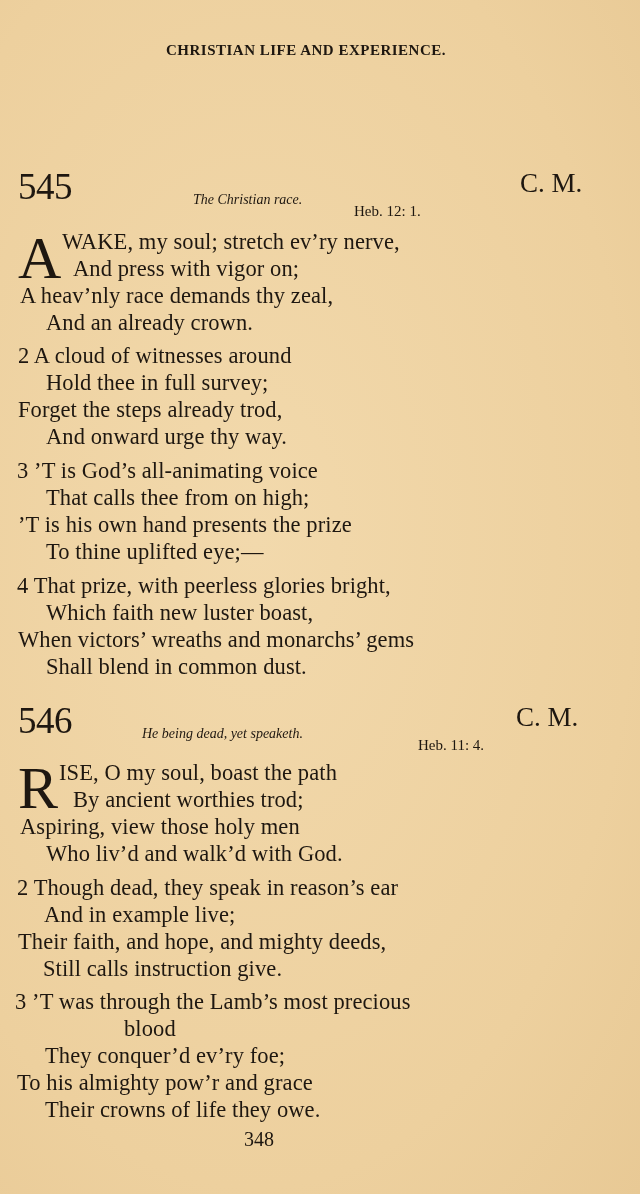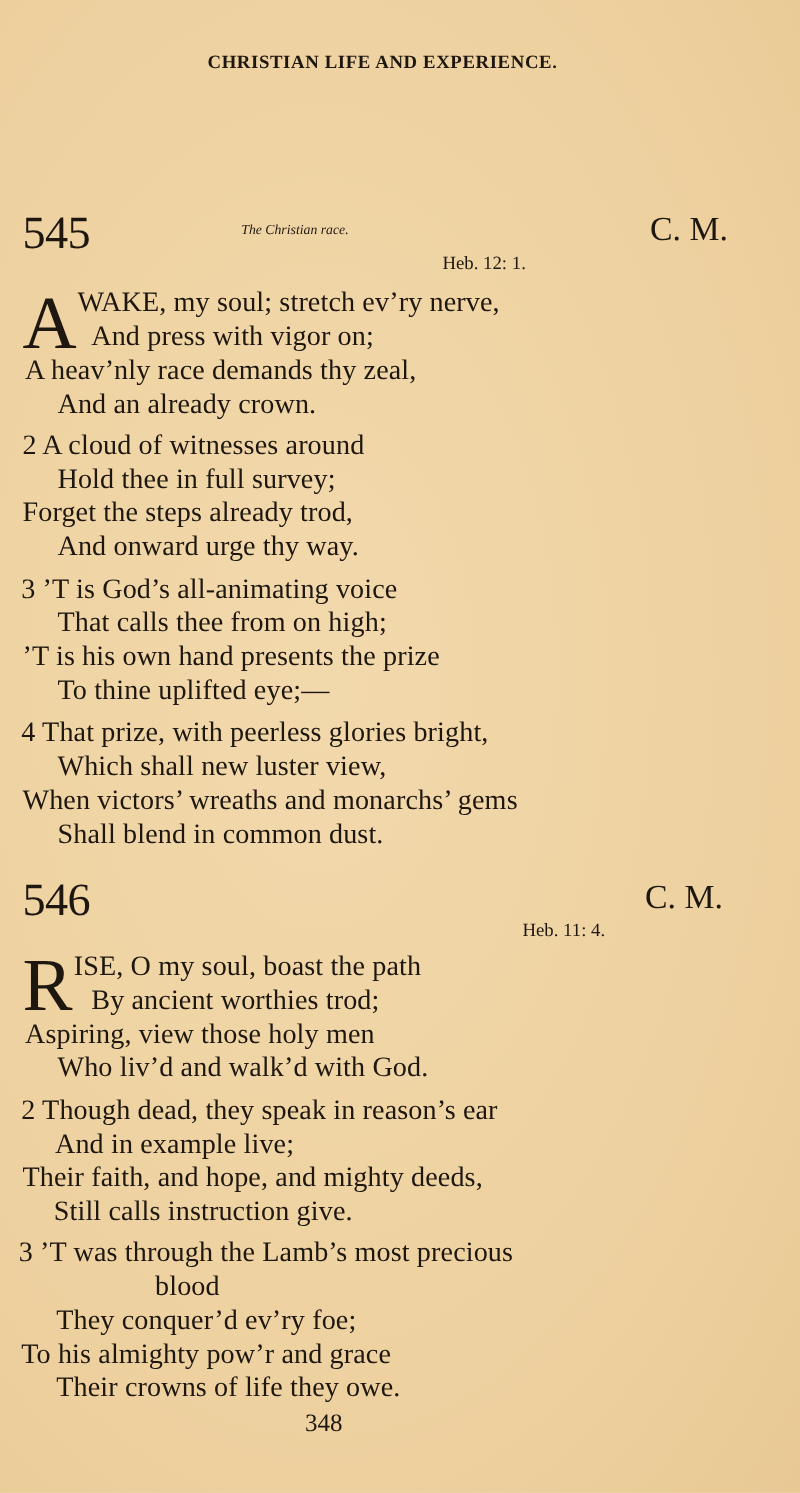--- a/index.html
+++ b/index.html
@@ -49,23 +49,23 @@
       position: absolute;
       left: 18px;
       top: 0;
       font-size: 37px;
       font-family: "Liberation Serif", serif;
       line-height: 1;
       letter-spacing: -0.5px;
     }
     .hymn-subtitle {
       position: absolute;
-      top: 10px;
+      top: 24px;
       font-style: italic;
-      font-size: 11px;
+      font-size: 14px;
       font-family: "Liberation Serif", serif;
     }
     .hymn-meter {
       position: absolute;
       top: 2px;
       font-size: 27px;
       font-family: "Liberation Serif", serif;
       line-height: 1;
     }
     .hymn-ref {
@@ -133,27 +133,28 @@
 
   <div class="stanza">
     <div class="line" style="left:17px;top:457px;">3 ’T is God’s all-animating voice</div>
     <div class="line" style="left:46px;top:484px;">That calls thee from on high;</div>
     <div class="line" style="left:18px;top:511px;">’T is his own hand presents the prize</div>
     <div class="line" style="left:46px;top:538px;">To thine uplifted eye;—</div>
   </div>
 
   <div class="stanza">
     <div class="line" style="left:17px;top:572px;">4 That prize, with peerless glories bright,</div>
-    <div class="line" style="left:46px;top:599px;">Which shall new luster view,</div>
+    <div class="line" style="left:46px;top:599px;">Which faith new luster boast,</div>
     <div class="line" style="left:18px;top:626px;">When victors’ wreaths and monarchs’ gems</div>
     <div class="line" style="left:46px;top:653px;">Shall blend in common dust.</div>
   </div>
 
   <div class="hymn-head" style="top:702px;">
     <div class="hymn-num">546</div>
+    <div class="hymn-subtitle" style="left:142px;">He being dead, yet speaketh.</div>
     <div class="hymn-meter" style="left:516px;">C. M.</div>
     <div class="hymn-ref" style="left:418px;">Heb. 11: 4.</div>
   </div>
 
   <div class="stanza">
     <div class="dropcap" style="left:18px;top:758px;">R</div>
     <div class="line" style="left:59px;top:759px;">ISE, O my soul, boast the path</div>
     <div class="line" style="left:73px;top:786px;">By ancient worthies trod;</div>
     <div class="line" style="left:20px;top:813px;">Aspiring, view those holy men</div>
     <div class="line" style="left:46px;top:840px;">Who liv’d and walk’d with God.</div>

